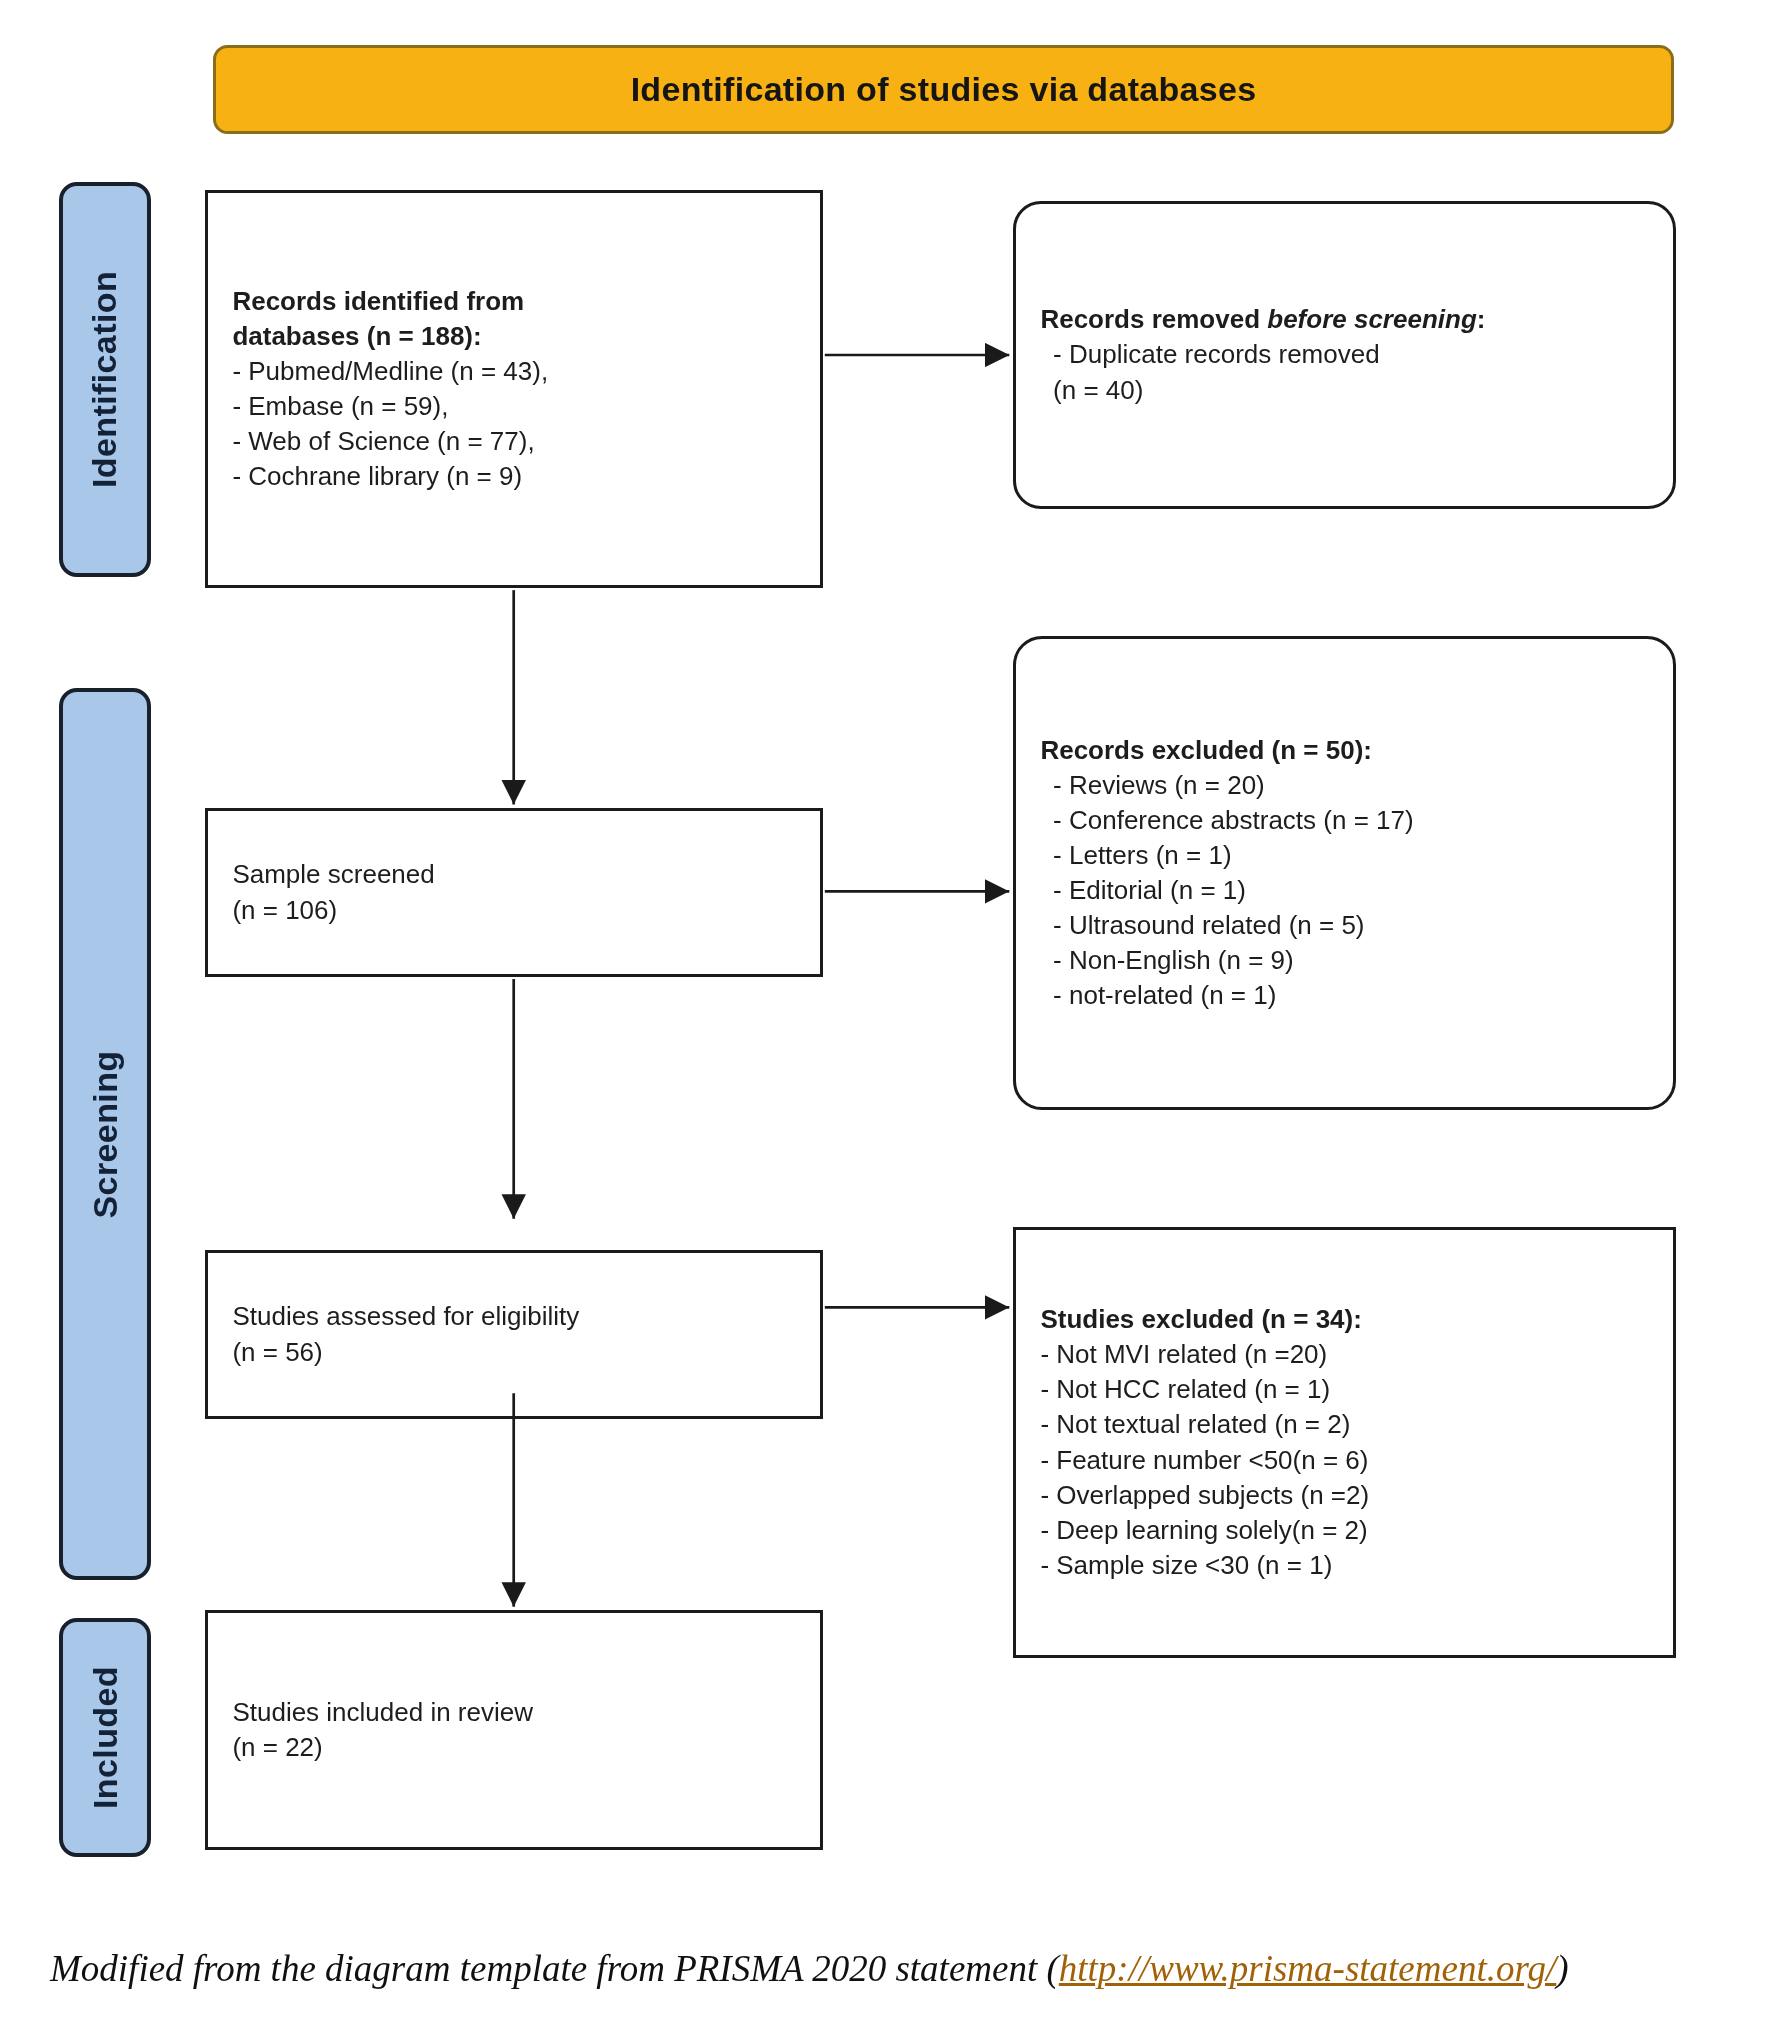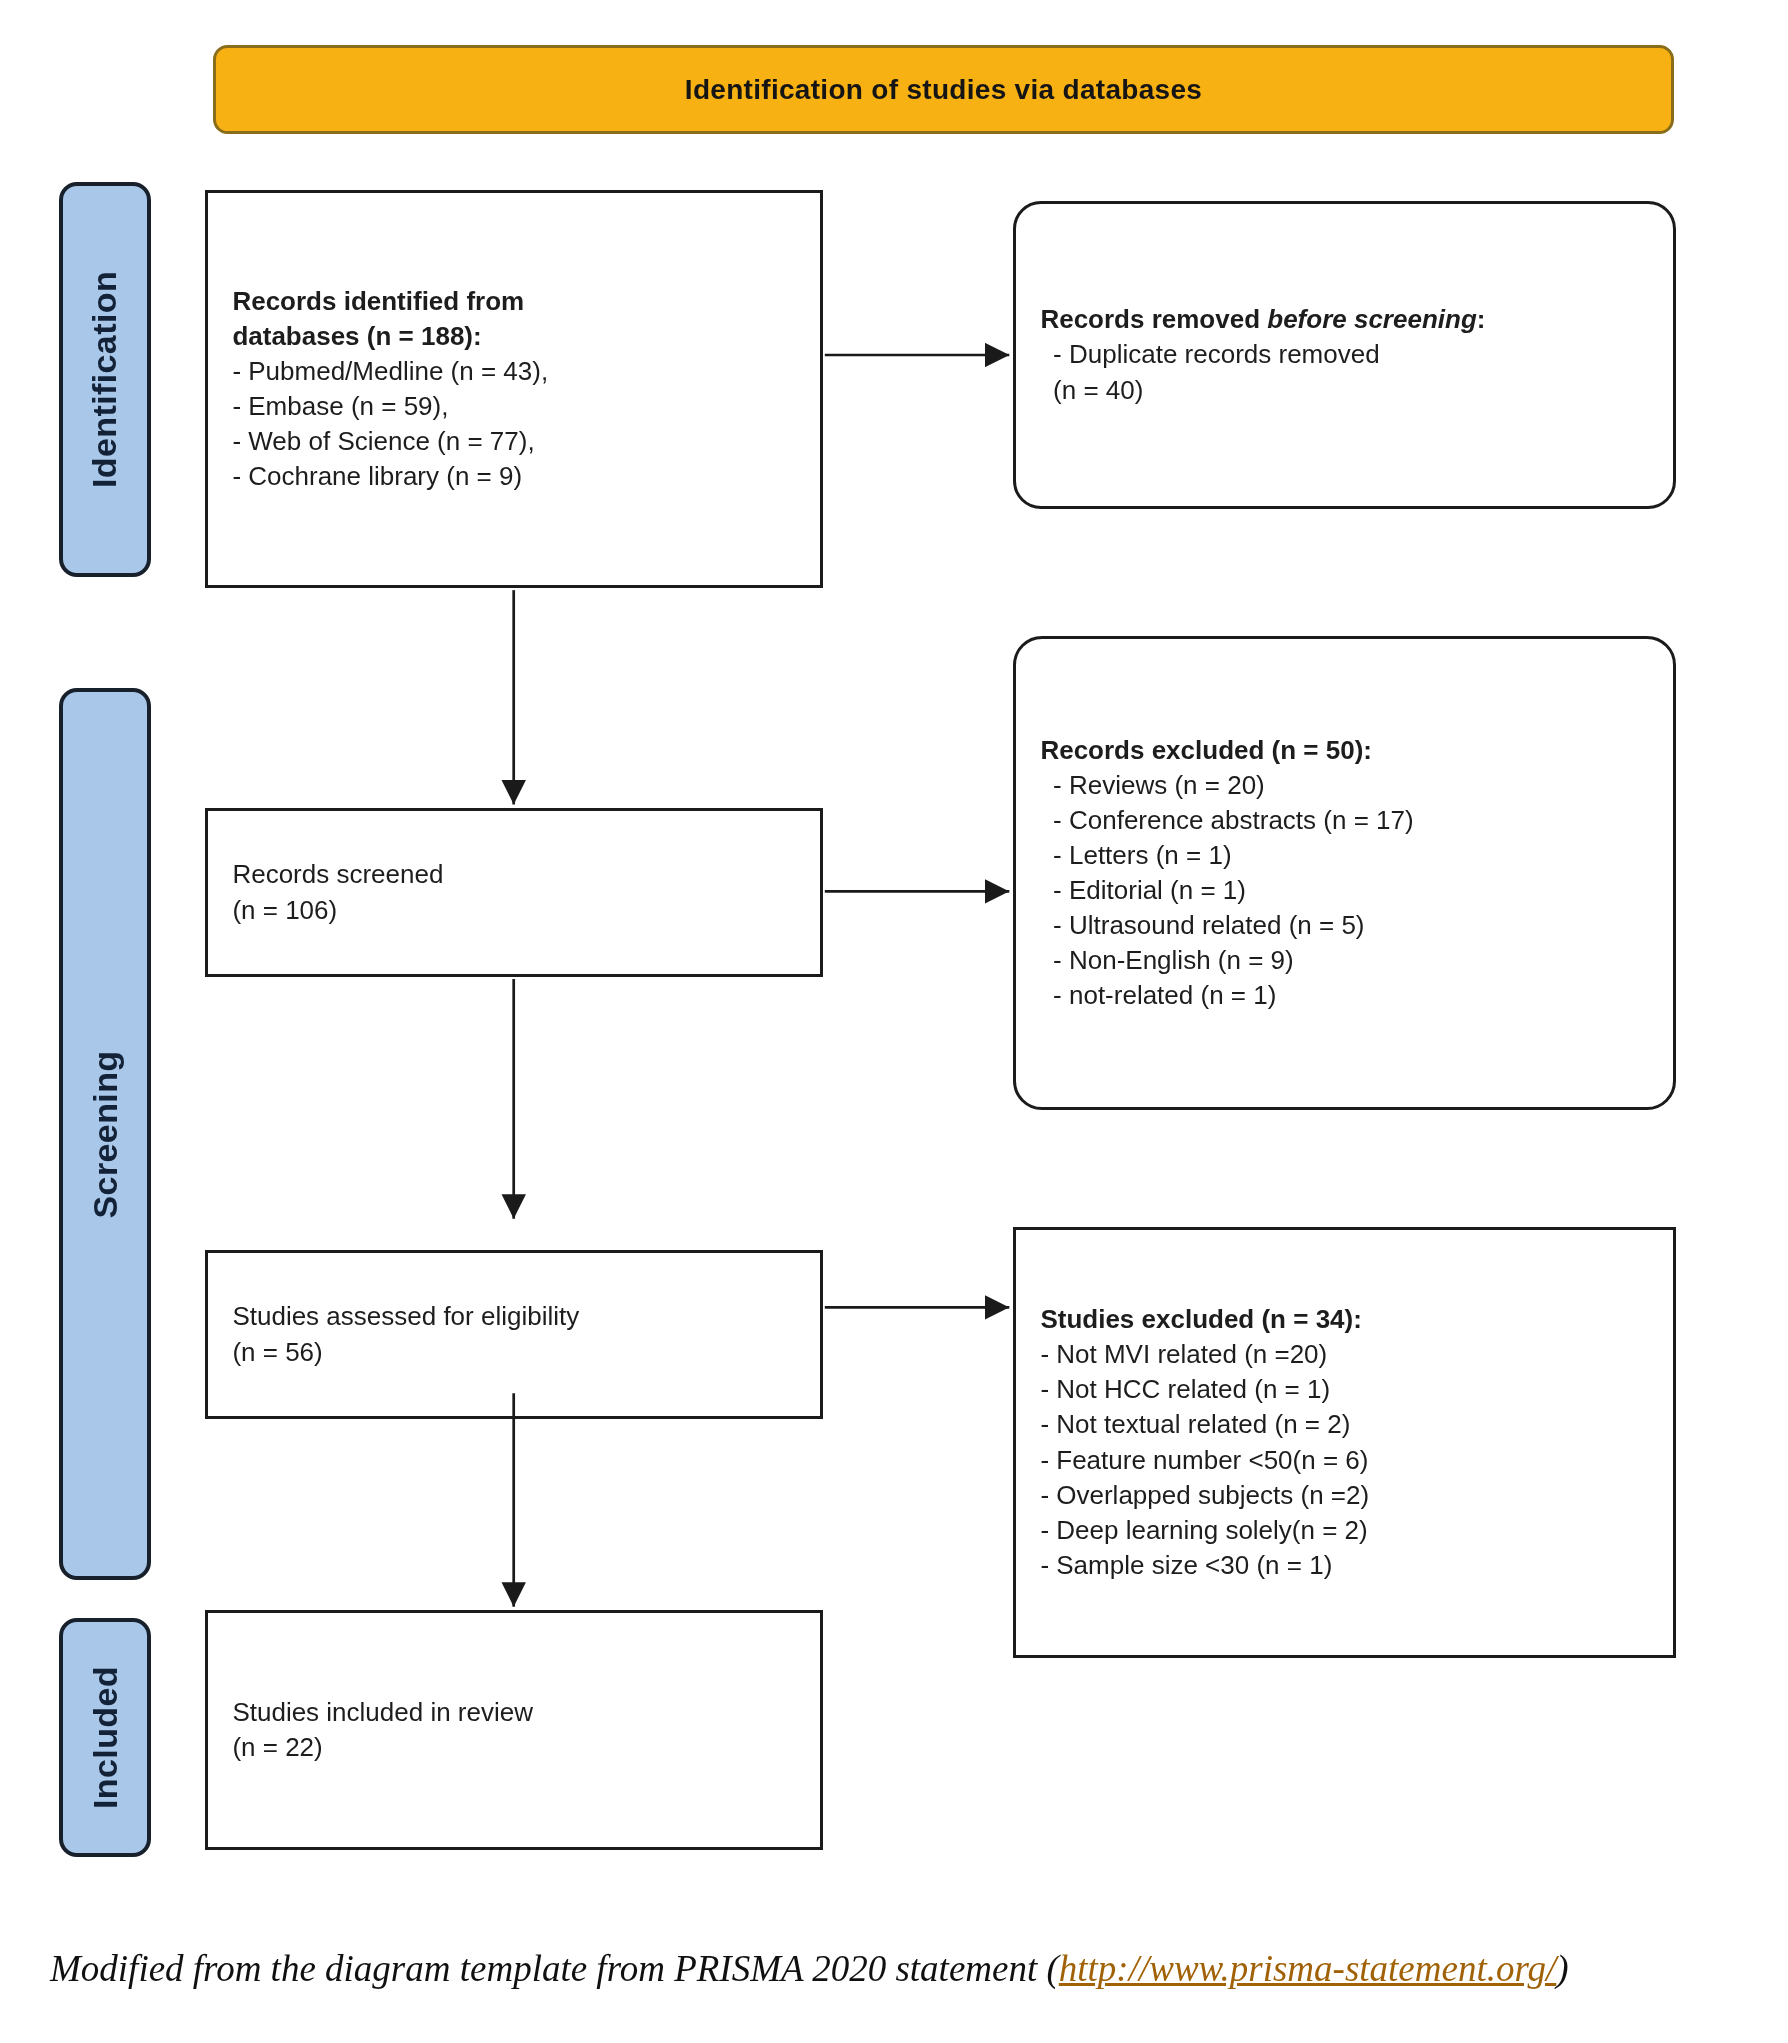--- a/index.html
+++ b/index.html
@@ -9,21 +9,21 @@
     background:#ffffff;
     font-family:"Liberation Sans", sans-serif;
     color:#1d1d1d;
     overflow:hidden;
   }
   .banner{
     position:absolute;left:213px;top:45px;width:1461px;height:89px;
     background:#F8B112;border:3.6px solid #8A6D1A;border-radius:14.5px;
     box-sizing:border-box;
     display:flex;align-items:center;justify-content:center;
-    font-weight:bold;font-size:28px;color:#151515;letter-spacing:0.3px;
+    font-weight:bold;font-size:34px;color:#151515;letter-spacing:0.3px;
   }
   .stage-bar{
     position:absolute;left:59px;width:92px;
     background:#A8C7E9;border:4.5px solid #17202B;border-radius:18px;
     box-sizing:border-box;
     display:flex;align-items:center;justify-content:center;
   }
   .stage-bar .rot{
     transform:rotate(-90deg);white-space:nowrap;
     font-weight:bold;font-size:34px;color:#142238;letter-spacing:0.4px;
@@ -71,21 +71,21 @@
   <div class="box col1" style="top:190px;height:398px;">
     <div class="bold">Records identified from</div>
     <div class="bold">databases (n = 188):</div>
     <div>- Pubmed/Medline (n = 43),</div>
     <div>- Embase (n = 59),</div>
     <div>- Web of Science (n = 77),</div>
     <div>- Cochrane library (n = 9)</div>
   </div>
 
   <div class="box col1" style="top:808px;height:169px;">
-    <div>Records screened</div>
+    <div>Sample screened</div>
     <div>(n = 106)</div>
   </div>
 
   <div class="box col1" style="top:1222px;height:169px;margin-top:28px;">
     <div>Studies assessed for eligibility</div>
     <div>(n = 56)</div>
   </div>
 
   <div class="box col1" style="top:1610px;height:240px;">
     <div>Studies included in review</div>

